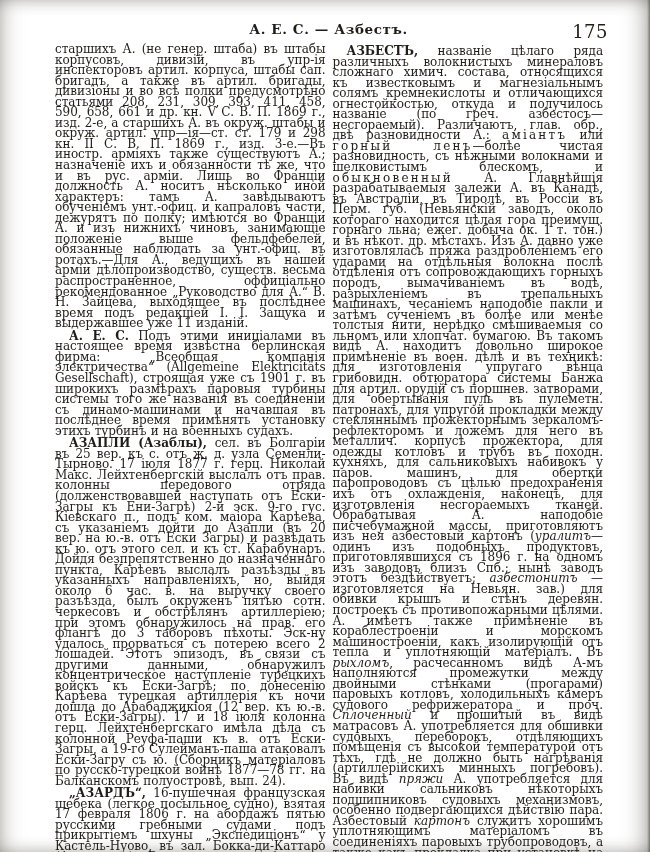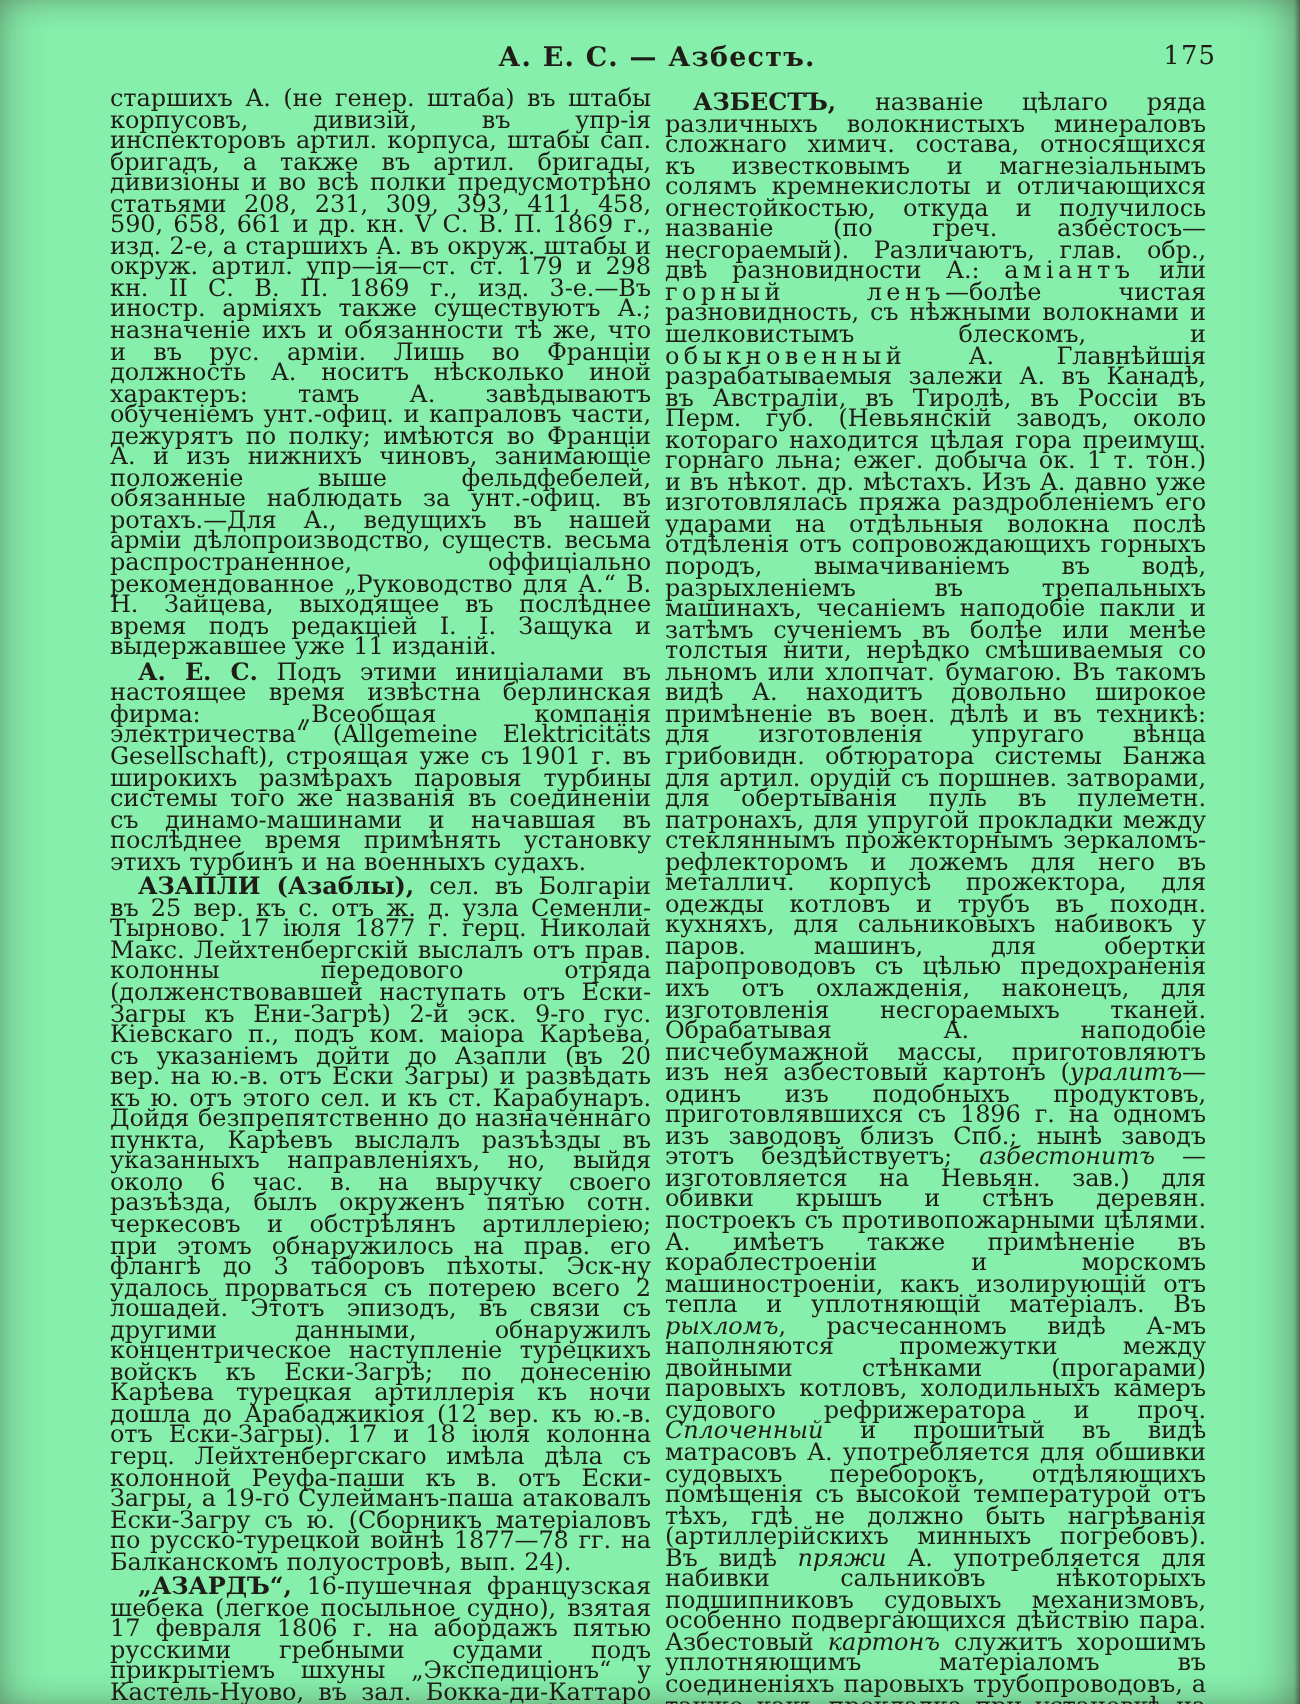--- a/index.html
+++ b/index.html
@@ -1,42 +1,42 @@
 <!DOCTYPE html>
 <html lang="ru"><head>
 <meta charset="utf-8">
 <style>
   html,body{margin:0;padding:0;}
   body{background:#9a9894;font-family:"DejaVu Serif","Liberation Serif",serif;}
   .page{
     position:relative;
     width:650px;height:852px;
     margin:0 auto;
-    background:#86efac;
+    background:#ffffff;
     color:#201d18;
     overflow:hidden;
     box-shadow:
       inset 14px 0 22px -14px rgba(60,55,45,.45),
       inset -16px 0 24px -14px rgba(60,55,45,.55),
       inset 0 12px 18px -14px rgba(60,55,45,.30),
       inset 0 -12px 18px -14px rgba(60,55,45,.30);
   }
   .page::after{ 
     content:"";position:absolute;top:0;right:0;width:3px;height:100%;
     background:linear-gradient(90deg,rgba(0,0,0,0),rgba(40,35,30,.45));
   }
   .header-row{
     position:absolute;top:21px;left:55px;width:547px;height:16px;
   }
   .header-title{
     position:absolute;left:0;right:0;text-align:center;
     font-weight:bold;font-size:13.5px;letter-spacing:.6px;
   }
   .page-number{
-    position:absolute;right:-6px;top:0;font-size:13px;letter-spacing:.5px;
+    position:absolute;right:-6px;top:0;font-size:18px;letter-spacing:.5px;
   }
   .columns{
     position:absolute;top:44px;left:55px;width:548px;
     display:flex;gap:7px;
   }
   .col{
     width:270.5px;
     font-size:12px;
     line-height:10.55px;
     text-align:justify;

